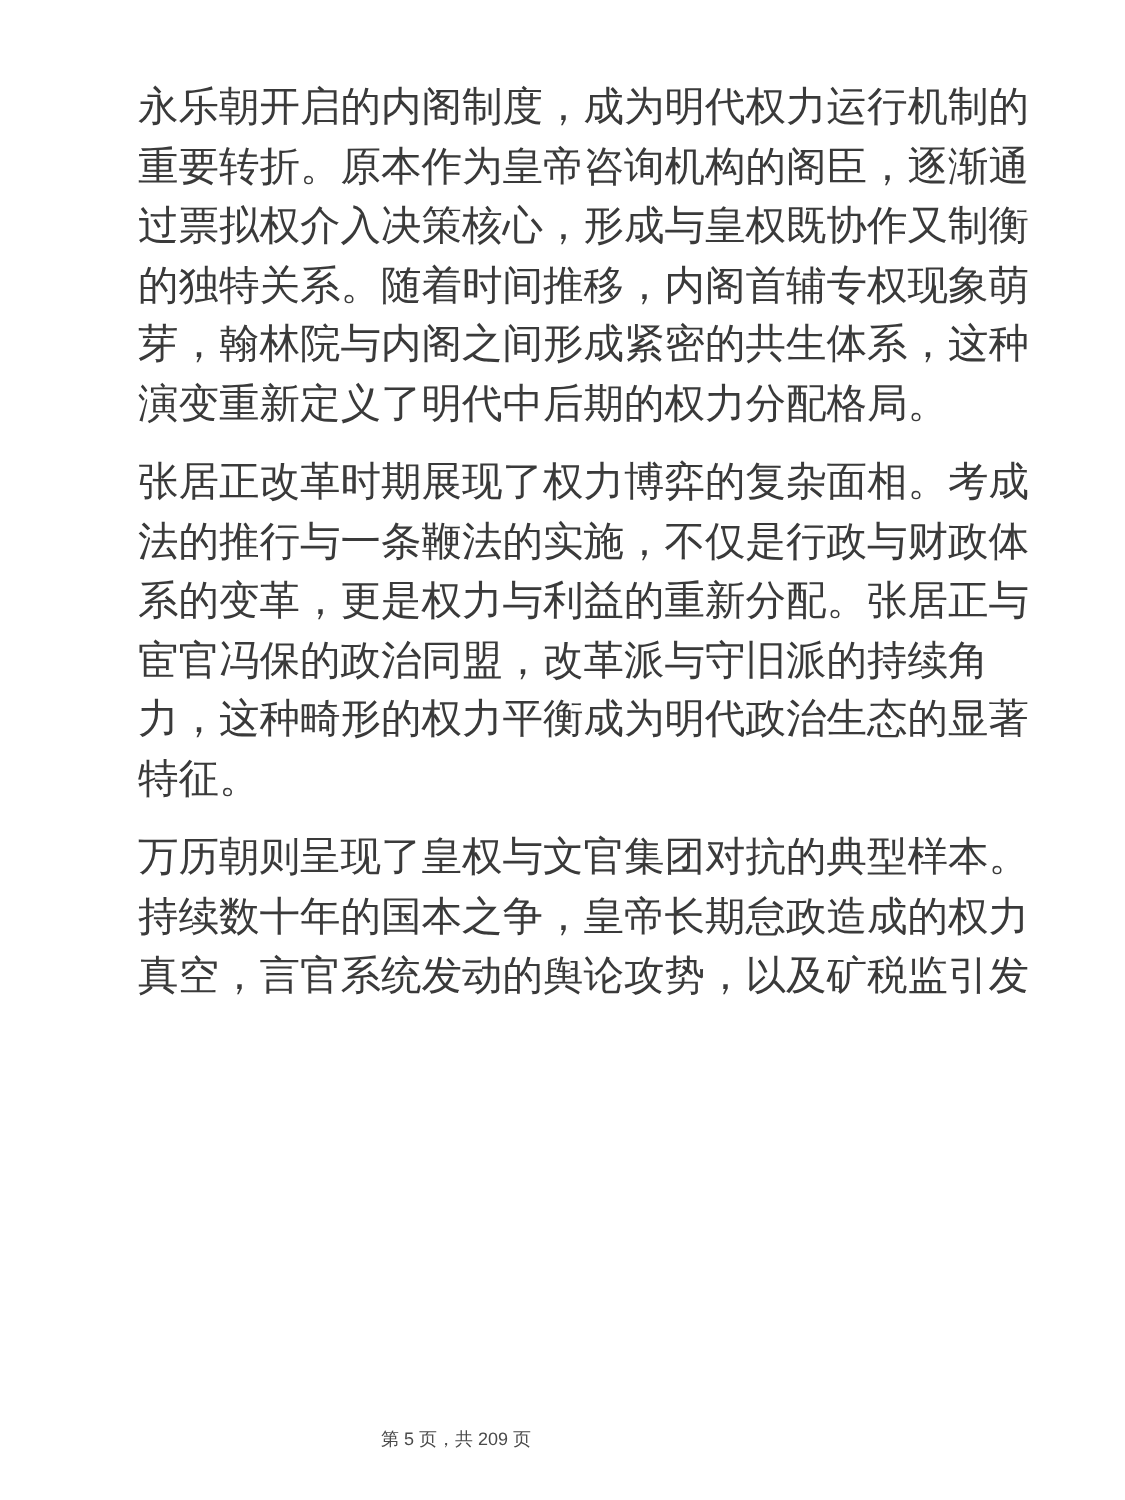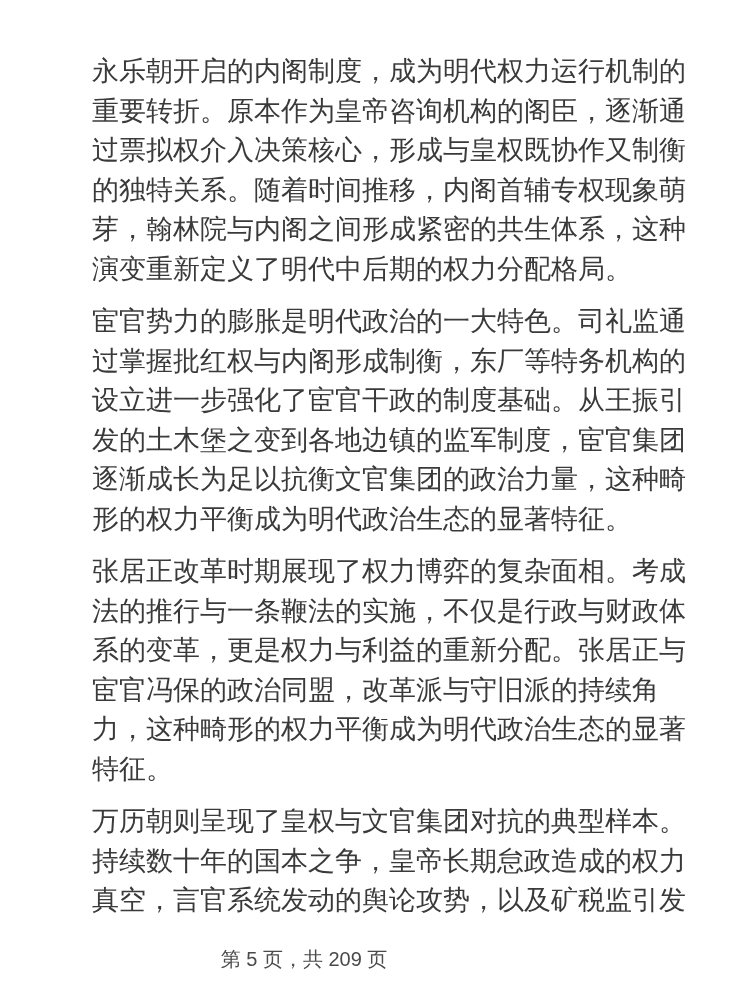--- a/index.html
+++ b/index.html
@@ -31,31 +31,30 @@
     letter-spacing: 0;
     line-break: strict;
     word-break: normal;
   }
   .page-footer {
     position: absolute;
     left: 0;
     top: 949px;
     width: 608px;
     text-align: center;
-    font-size: 20px;
+    font-size: 12px;
     line-height: 20px;
     font-weight: 300;
     color: #4a4a4a;
   }
 </style>
 </head>
 <body>
 
 <div class="page-content">
   <p class="para">永乐朝开启的内阁制度，成为明代权力运行机制的重要转折。原本作为皇帝咨询机构的阁臣，逐渐通过票拟权介入决策核心，形成与皇权既协作又制衡的独特关系。随着时间推移，内阁首辅专权现象萌芽，翰林院与内阁之间形成紧密的共生体系，这种演变重新定义了明代中后期的权力分配格局。</p>
-  <p class="para">宦官势力的膨胀是明代政治的一大特色。司礼监通过掌握批红权与内阁形成制衡，东厂等特务机构的设立进一步强化了宦官干政的制度基础。从王振引发的土木堡之变到各地边镇的监军制度，宦官集团逐渐成长为足以抗衡文官集团的政治力量，这种畸形的权力平衡成为明代政治生态的显著特征。</p>
   <p class="para">张居正改革时期展现了权力博弈的复杂面相。考成法的推行与一条鞭法的实施，不仅是行政与财政体系的变革，更是权力与利益的重新分配。张居正与宦官冯保的政治同盟，改革派与守旧派的持续角力，这种畸形的权力平衡成为明代政治生态的显著特征。</p>
   <p class="para">万历朝则呈现了皇权与文官集团对抗的典型样本。持续数十年的国本之争，皇帝长期怠政造成的权力真空，言官系统发动的舆论攻势，以及矿税监引发</p>
 </div>
 
 <div class="page-footer">
   <span>第 5 页，共 209 页</span>
 </div>
 
 </body></html>

